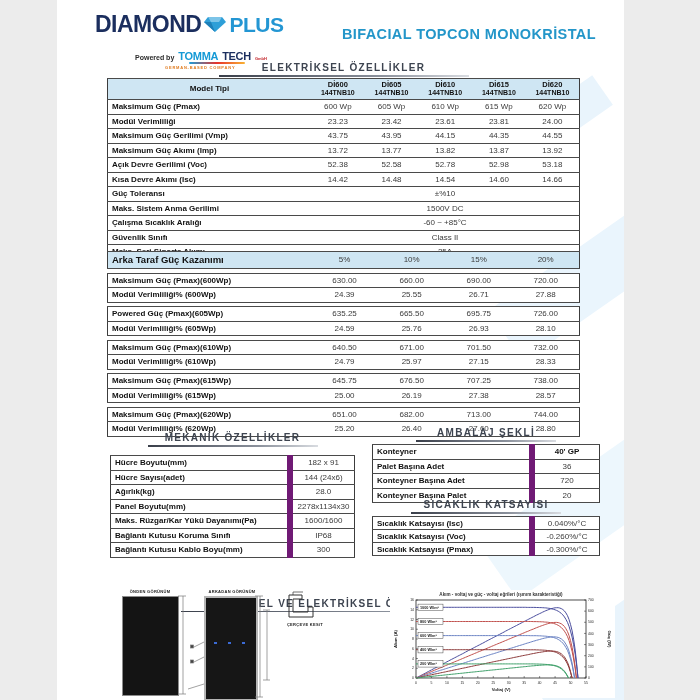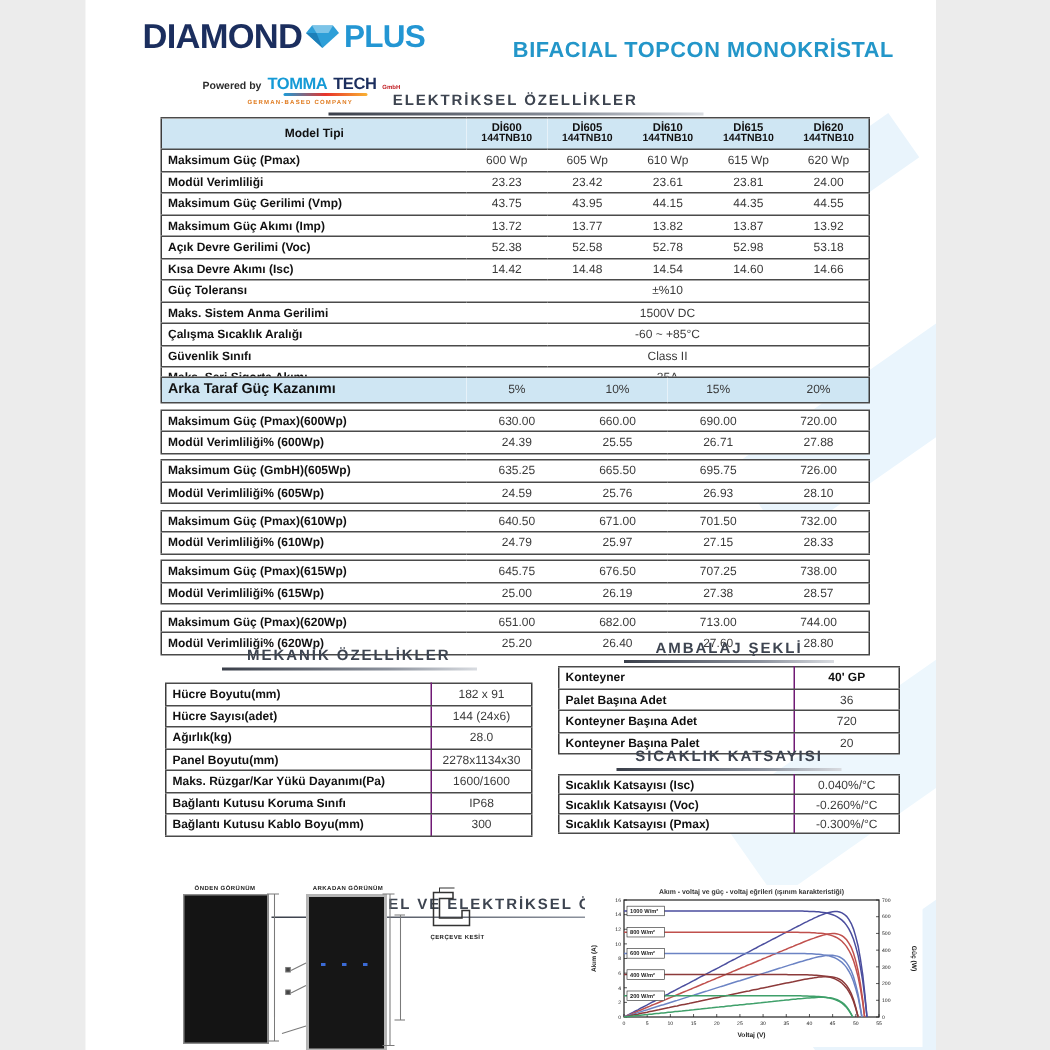--- a/index.html
+++ b/index.html
@@ -35,21 +35,21 @@
   .bold{font-weight:bold;color:#111;}
   .hdrbg{background:#cfe6f3;}
   .model-name{font-size:7.5px;font-weight:bold;color:#111;line-height:8px;}
   .model-code{font-size:7px;font-weight:bold;color:#111;line-height:8px;}
   #elec-table th{text-align:center;vertical-align:middle;}
   #elec-table .lbl{width:195px;}
   .rear-head .lbl{width:195px;font-size:9.5px;line-height:12px;}
   .rear-head .val{font-size:8px;}
   .rear-group{margin-top:3.5px;}
   .rear-group .lbl{width:195px;}
-  .kv .lbl{border-right:1px solid #701a75;}
+  .kv .lbl{border-right:6px solid #701a75;}
   #mek-table .lbl{width:168px;}
   #amb-table .lbl, #sic-table .lbl{width:148px;}
   #sic-table td{padding:1.5px 4px;line-height:9px;}
 
   
   .draw-label{font-size:4px;font-weight:bold;color:#222;letter-spacing:0.3px;text-align:center;}
   .panel-front{position:absolute;background:#141414;border:1px solid #8c8c8c;}
   .panel-back{position:absolute;background:#161616;border:2px solid #b5b5b5;}
   .bb{position:absolute;width:3px;height:2px;background:#3b6bd6;}
   .chart-wrap{position:absolute;background:#fff;}
@@ -219,21 +219,21 @@
                 <td class="val">24.39</td>
                 <td class="val">25.55</td>
                 <td class="val">26.71</td>
                 <td class="val">27.88</td>
               </tr>
             </tbody>
           </table>
           <table class="frame rear-group">
             <tbody>
               <tr>
-                <td class="lbl">Maksimum Güç (GmbH)(605Wp)</td>
+                <td class="lbl">Powered Güç (Pmax)(605Wp)</td>
                 <td class="val">635.25</td>
                 <td class="val">665.50</td>
                 <td class="val">695.75</td>
                 <td class="val">726.00</td>
               </tr>
               <tr>
                 <td class="lbl">Modül Verimliliği% (605Wp)</td>
                 <td class="val">24.59</td>
                 <td class="val">25.76</td>
                 <td class="val">26.93</td>

